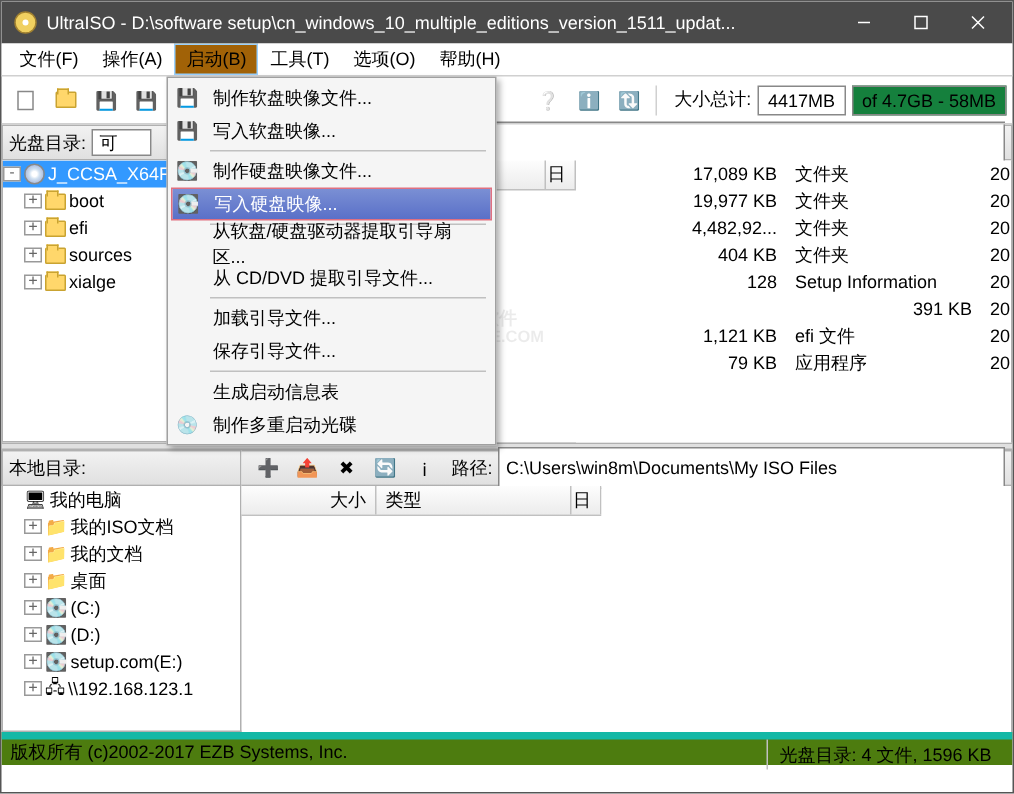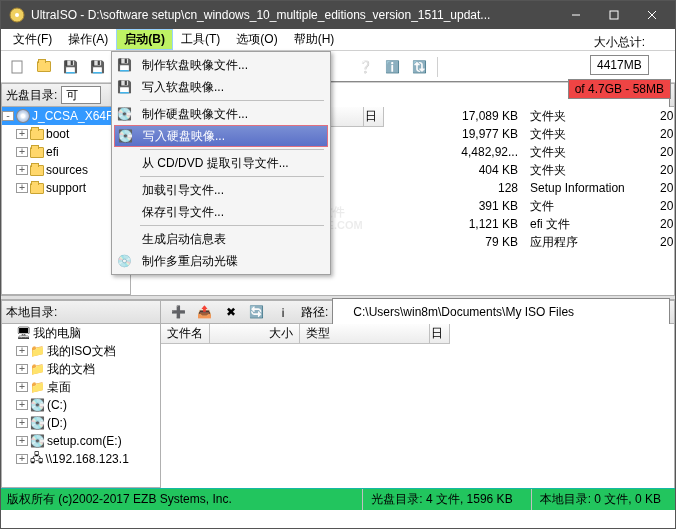--- a/index.html
+++ b/index.html
@@ -3,35 +3,35 @@
 <meta charset="utf-8">
 <style>
 * { box-sizing: border-box; margin: 0; padding: 0; font-family: "Microsoft YaHei", Tahoma, sans-serif; font-size: 12px; }
 body { background: #fff; width: 676px; height: 529px; overflow: hidden; border: 1px solid #555; }
 .titlebar { background: #4a4a4a; color: #fff; height: 28px; display: flex; align-items: center; padding: 0 4px 0 8px; }
 .titlebar .icon { width:16px; height:16px; margin-right:6px; }
 .titlebar .title { flex:1; white-space:nowrap; overflow:hidden; text-overflow:ellipsis; }
 .titlebar .winbtn { width:38px; height:28px; display:flex; align-items:center; justify-content:center; color:#fff; }
 .menubar { background:#fff; border-bottom:1px solid #d0d0d0; height:22px; display:flex; align-items:flex-start; padding:0 4px; }
 .menubar .item { padding:2px 8px; cursor:default; }
-.menubar .item.open { background:#bef264; border:1px solid #99d1ff; padding:1px 7px;font-weight:bold; }
+.menubar .item.open { background:#a16207; border:1px solid #99d1ff; padding:1px 7px; }
 .toolbar1 { height:32px; border-bottom:1px solid #d0d0d0; display:flex; align-items:center; padding:2px 4px; gap:3px; position:relative; }
 .tbtn { width:24px; height:24px; display:flex; align-items:center; justify-content:center; border:1px solid transparent; border-radius:2px; }
 .sep { width:1px; height:20px; background:#d0d0d0; margin:0 2px; }
-.size-total { display:flex; align-items:center; gap:4px; margin-left:auto;flex-direction:column; }
+.size-total { display:flex; align-items:center; gap:4px; margin-left:auto; }
 .size-box { border:1px solid #888; padding:2px 6px; background:#fff; min-width:54px; text-align:left; }
-.size-bar { border:1px solid #888; padding:2px 6px; background:#ef4444; min-width:100px; white-space:nowrap; }
+.size-bar { border:1px solid #888; padding:2px 6px; background:#15803d; min-width:100px; white-space:nowrap; }
 .dropdown-menu { position:absolute; top:22px; left:110px; width:220px; background:#f5f5f5; border:1px solid #a0a0a0; box-shadow:2px 2px 4px rgba(0,0,0,0.3); z-index:100; padding:2px; }
 .dropdown-menu .row { display:flex; align-items:center; height:22px; padding:0 8px 0 2px; gap:8px; }
 .dropdown-menu .row .micon { width:18px; height:18px; display:flex; align-items:center; justify-content:center; }
 .dropdown-menu .row.highlight { background:linear-gradient(#7a8fd4,#5a70c8); color:#fff; border:1px solid #e07080; }
 .dropdown-menu hr { border:none; border-top:1px solid #c0c0c0; margin:2px 4px 2px 26px; }
 .panel-hdr { background:linear-gradient(#f2f2f2,#e0e0e0); border:1px solid #b0b0b0; height:24px; display:flex; align-items:center; padding:0 4px; gap:4px; }
 .panel-hdr .label { white-space:nowrap; }
-.panel-hdr input { border:1px solid #888; height:28px; padding:0 20px; flex:1; min-width:0; }
+.panel-hdr input { border:1px solid #888; height:28px; padding:0 4px; flex:1; min-width:0; }
 .panel-hdr .combo { border:1px solid #888; height:18px; background:#fff; padding:0 4px; display:flex; align-items:center; min-width:40px; }
 .split-top { display:flex; height:188px; }
 .split-bot { display:flex; height:164px; }
 .tree { width:130px; border:1px solid #b0b0b0; border-top:none; overflow:hidden; background:#fff; }
 .tree .node { display:flex; align-items:center; height:18px; gap:2px; white-space:nowrap; }
 .tree .node .exp { width:12px; text-align:center; color:#666; font-family:monospace; font-size:10px; border:1px solid #999; height:10px; line-height:8px; background:#fff; }
 .tree .node.sel { background:#3399ff; color:#fff; }
 .tree .indent1 { padding-left:14px; }
 .right-col { flex:1; display:flex; border-right:1px solid #b0b0b0; }
 .list-hdr { background:linear-gradient(#fdfdfd,#ececec); border-bottom:1px solid #c0c0c0; height:20px; display:flex; }
@@ -41,21 +41,21 @@
 .col-type { width:130px; }
 .col-date { width:20px; justify-content:flex-end; }
 .list-body { flex:1; background:#fff; overflow:hidden; }
 .list-row { display:flex; height:18px; align-items:center; }
 .list-row .c { padding:0 6px; }
 .list-row .c.size { width:90px; text-align:right; }
 .list-row .c.type { width:130px; }
 .list-row .c.date { width:20px; text-align:center; }
 .list-row .c.name { flex:1; }
 .splitter-h { height:5px; background:#e0e0e0; border-top:1px solid #b0b0b0; border-bottom:1px solid #b0b0b0; cursor:row-resize; }
-.statusbar { height:22px; background:#22c55e; border-top:1px solid #14b8a6; display:flex; align-items:center; padding:0 6px; gap:10px; }
+.statusbar { height:22px; background:#4d7c0f; border-top:5px solid #14b8a6; display:flex; padding:0 6px; gap:10px; }
 .statusbar .cell { border-left:1px solid #c0c0c0; padding:10px 8px; height:100%; display:flex; align-items:center; }
 .toolbar2 { height:24px; display:flex; align-items:center; padding:0 2px; gap:2px; }
 .folder-icon { width:14px; height:11px; background:#ffd76b; border:1px solid #c9a331; border-radius:1px; position:relative; }
 .folder-icon::before { content:""; position:absolute; top:-3px; left:0; width:6px; height:3px; background:#ffd76b; border:1px solid #c9a331; border-bottom:none; }
 .cd-icon { width:14px; height:14px; border-radius:50%; background:radial-gradient(circle,#fff 20%,#d0e0f0 40%,#b0c0e0 70%); border:1px solid #888; }
 .watermark { position:absolute; left:260px; top:205px; color:rgba(0,0,0,0.08); font-size:20px; font-weight:bold; pointer-events:none; z-index:50; text-align:center; line-height:1.2; }
 </style>
 </head>
 <body>
 
@@ -105,20 +105,24 @@
     <hr>
     <div class="row">
         <span class="micon">💽</span>
         <span>制作硬盘映像文件...</span>
       </div>
     <div class="row highlight">
         <span class="micon">💽</span>
         <span>写入硬盘映像...</span>
       </div>
     <hr>
+    <div class="row">
+        <span class="micon"></span>
+        <span>从软盘/硬盘驱动器提取引导扇区...</span>
+      </div>
     <div class="row">
         <span class="micon"></span>
         <span>从 CD/DVD 提取引导文件...</span>
       </div>
     <hr>
     <div class="row">
         <span class="micon"></span>
         <span>加载引导文件...</span>
       </div>
     <div class="row">
@@ -197,21 +201,21 @@
         <span>efi</span>
       </div>
     <div class="node indent1">
         <span class="exp">+</span>
         <span class="folder-icon"></span>
         <span>sources</span>
       </div>
     <div class="node indent1">
         <span class="exp">+</span>
         <span class="folder-icon"></span>
-        <span>support</span>
+        <span>xialge</span>
       </div>
   </div>
   <div class="right-col">
     <div class="list-hdr">
       <div class="col col-name"></div>
       <div class="col col-size">大小</div>
       <div class="col col-type">类型</div>
       <div class="col col-date">日</div>
     </div>
     <div class="list-body" id="top-list">
@@ -241,21 +245,20 @@
         </div>
         <div class="list-row">
           <span class="c name"></span>
           <span class="c size">128</span>
           <span class="c type">Setup Information</span>
           <span class="c date">20</span>
         </div>
         <div class="list-row">
           <span class="c name"></span>
           <span class="c size">391 KB</span>
-          <span class="c type">文件</span>
           <span class="c date">20</span>
         </div>
         <div class="list-row">
           <span class="c name"></span>
           <span class="c size">1,121 KB</span>
           <span class="c type">efi 文件</span>
           <span class="c date">20</span>
         </div>
         <div class="list-row">
           <span class="c name"></span>
@@ -292,31 +295,29 @@
     <div class="node indent1"><span class="exp">+</span>📁<span>我的ISO文档</span></div>
     <div class="node indent1"><span class="exp">+</span>📁<span>我的文档</span></div>
     <div class="node indent1"><span class="exp">+</span>📁<span>桌面</span></div>
     <div class="node indent1"><span class="exp">+</span>💽<span>(C:)</span></div>
     <div class="node indent1"><span class="exp">+</span>💽<span>(D:)</span></div>
     <div class="node indent1"><span class="exp">+</span>💽<span>setup.com(E:)</span></div>
     <div class="node indent1"><span class="exp">+</span>🖧<span>\\192.168.123.1</span></div>
   </div>
   <div class="right-col">
     <div class="list-hdr">
-      <div class="col col-name">文件名</div>
       <div class="col col-size">大小</div>
       <div class="col col-type">类型</div>
       <div class="col col-date">日</div>
     </div>
     <div class="list-body"></div>
   </div>
 </div>
 
 <div class="statusbar">
   <span style="flex:1">版权所有 (c)2002-2017 EZB Systems, Inc.</span>
   <span class="cell">光盘目录: 4 文件, 1596 KB</span>
-  <span class="cell">本地目录: 0 文件, 0 KB</span>
 </div>
 
 <div class="watermark">
   <div>下1个好软件</div>
   <div style="font-size:11px;">WWW.XIA1GE.COM</div>
 </div>
 
 </body></html>

